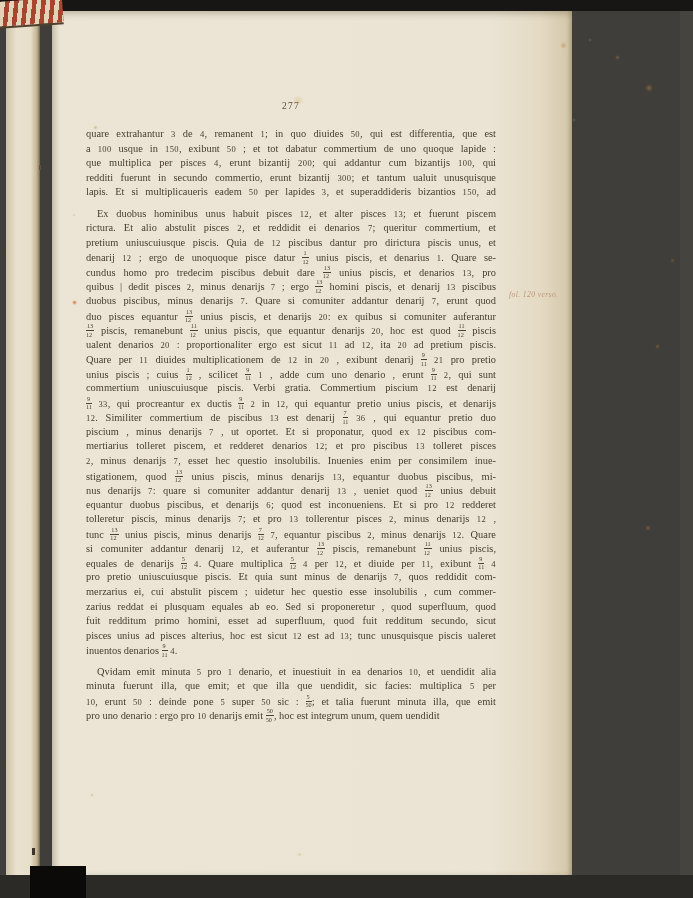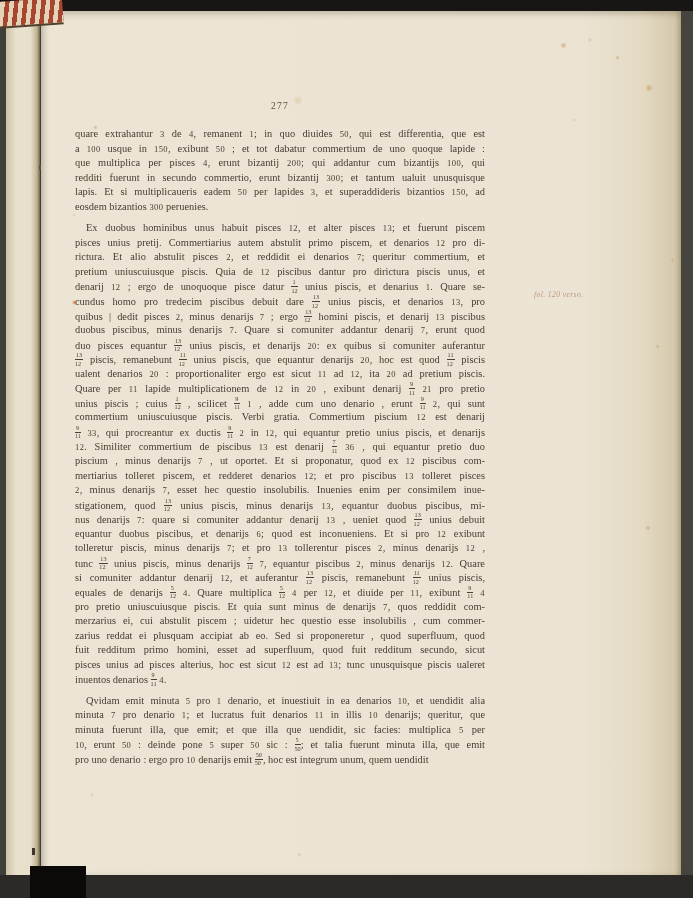--- a/index.html
+++ b/index.html
@@ -22,21 +22,21 @@
   
   .headband{
     position:absolute;left:-4px;top:2px;width:66px;height:25px;
     background:repeating-linear-gradient(100deg,#a8452e 0 4.5px,#e3d3b8 4.5px 9px);
     border-bottom:2px solid #50412e;
     transform:rotate(-4deg);transform-origin:left top;
     box-shadow:0 -3px 0 #141310;
   }
   
   .page{
-    position:absolute;left:41px;top:10px;width:640px;height:866px;
+    position:absolute;left:52px;top:10px;width:520px;height:866px;
     background:linear-gradient(to right,#ece5d5 0%,#ebe4d4 84%,#e4dac3 94%,#d5c9ac 99%,#bfb292 100%);
     box-shadow:inset 0 4px 7px rgba(70,58,35,.22), inset 3px 0 6px rgba(70,58,35,.18);
   }
   .page-number{
     position:absolute;left:27px;top:91px;width:424px;text-align:center;
     font-size:9.5px;letter-spacing:1.2px;color:#5a4b3b;
   }
   .text-block{
     position:absolute;left:27px;top:110px;width:424px;
     color:#463c30;font-size:10.4px;
@@ -50,21 +50,21 @@
   .para.indent .line:first-child{text-indent:11px;}
   .fig{font-size:0.82em;letter-spacing:0.4px;}
   .frac{
     display:inline-block;vertical-align:-3px;text-align:center;
     font-size:6.2px;line-height:1.05;letter-spacing:0;
   }
   .frac .fn{display:block;border-bottom:0.7px solid #4a4034;padding:0 1px 0.5px;}
   .frac .fd{display:block;padding-top:0.5px;}
   .margin-note{
     position:absolute;left:457px;top:280px;white-space:nowrap;
-    font-style:italic;font-size:7.6px;letter-spacing:0.4px;color:#b98a6e;opacity:.85;margin-left:36px;
+    font-style:italic;font-size:7.6px;letter-spacing:0.4px;color:#b98a6e;opacity:.85;
   }
   
   .spot{position:absolute;border-radius:50%;pointer-events:none;}
   .speck{position:absolute;pointer-events:none;background:#5f5340;}
 </style>
 </head>
 <body>
 
 <div class="scan">
   <div class="band-right"></div>
@@ -72,59 +72,56 @@
 
   <div class="page">
     <div class="page-number">277</div>
     <div class="text-block" id="text-block">
         <div class="para">
           <div class="line"><span>quare extrahantur </span><span class="fig">3</span><span> de </span><span class="fig">4</span><span>, remanent </span><span class="fig">1</span><span>; in quo diuides </span><span class="fig">50</span><span>, qui est differentia, que est</span></div>
           <div class="line"><span>a </span><span class="fig">100</span><span> usque in </span><span class="fig">150</span><span>, exibunt </span><span class="fig">50</span><span> ; et tot dabatur commertium de uno quoque lapide :</span></div>
           <div class="line"><span>que multiplica per pisces </span><span class="fig">4</span><span>, erunt bizantij </span><span class="fig">200</span><span>; qui addantur cum bizantijs </span><span class="fig">100</span><span>, qui</span></div>
           <div class="line"><span>redditi fuerunt in secundo commertio, erunt bizantij </span><span class="fig">300</span><span>; et tantum ualuit unusquisque</span></div>
           <div class="line"><span>lapis. Et si multiplicaueris eadem </span><span class="fig">50</span><span> per lapides </span><span class="fig">3</span><span>, et superaddideris bizantios </span><span class="fig">150</span><span>, ad</span></div>
-          <div class="line last"><span>eosdem bizantios </span><span class="fig">300</span><span> peruenies.</span></div>
         </div>
         <div class="para indent">
           <div class="line"><span>Ex duobus hominibus unus habuit pisces </span><span class="fig">12</span><span>, et alter pisces </span><span class="fig">13</span><span>; et fuerunt piscem</span></div>
-          <div class="line"><span>pisces unius pretij. Commertiarius autem abstulit primo piscem, et denarios </span><span class="fig">12</span><span> pro di-</span></div>
           <div class="line"><span>rictura. Et alio abstulit pisces </span><span class="fig">2</span><span>, et reddidit ei denarios </span><span class="fig">7</span><span>; queritur commertium, et</span></div>
           <div class="line"><span>pretium uniuscuiusque piscis. Quia de </span><span class="fig">12</span><span> piscibus dantur pro dirictura piscis unus, et</span></div>
           <div class="line"><span>denarij </span><span class="fig">12</span><span> ; ergo de unoquoque pisce datur </span><span class="frac"><span class="fn">1</span><span class="fd">12</span></span><span> unius piscis, et denarius </span><span class="fig">1</span><span>. Quare se-</span></div>
           <div class="line"><span>cundus homo pro tredecim piscibus debuit dare </span><span class="frac"><span class="fn">13</span><span class="fd">12</span></span><span> unius piscis, et denarios </span><span class="fig">13</span><span>, pro</span></div>
           <div class="line"><span>quibus | dedit pisces </span><span class="fig">2</span><span>, minus denarijs </span><span class="fig">7</span><span> ; ergo </span><span class="frac"><span class="fn">13</span><span class="fd">12</span></span><span> homini piscis, et denarij </span><span class="fig">13</span><span> piscibus</span></div>
           <div class="line"><span>duobus piscibus, minus denarijs </span><span class="fig">7</span><span>. Quare si comuniter addantur denarij </span><span class="fig">7</span><span>, erunt quod</span></div>
           <div class="line"><span>duo pisces equantur </span><span class="frac"><span class="fn">13</span><span class="fd">12</span></span><span> unius piscis, et denarijs </span><span class="fig">20</span><span>: ex quibus si comuniter auferantur</span></div>
           <div class="line"><span class="frac"><span class="fn">13</span><span class="fd">12</span></span><span> piscis, remanebunt </span><span class="frac"><span class="fn">11</span><span class="fd">12</span></span><span> unius piscis, que equantur denarijs </span><span class="fig">20</span><span>, hoc est quod </span><span class="frac"><span class="fn">11</span><span class="fd">12</span></span><span> piscis</span></div>
           <div class="line"><span>ualent denarios </span><span class="fig">20</span><span> : proportionaliter ergo est sicut </span><span class="fig">11</span><span> ad </span><span class="fig">12</span><span>, ita </span><span class="fig">20</span><span> ad pretium piscis.</span></div>
-          <div class="line"><span>Quare per </span><span class="fig">11</span><span> lapide multiplicationem de </span><span class="fig">12</span><span> in </span><span class="fig">20</span><span> , exibunt denarij </span><span class="frac"><span class="fn">9</span><span class="fd">11</span></span><span> </span><span class="fig">21</span><span> pro pretio</span></div>
+          <div class="line"><span>Quare per </span><span class="fig">11</span><span> diuides multiplicationem de </span><span class="fig">12</span><span> in </span><span class="fig">20</span><span> , exibunt denarij </span><span class="frac"><span class="fn">9</span><span class="fd">11</span></span><span> </span><span class="fig">21</span><span> pro pretio</span></div>
           <div class="line"><span>unius piscis ; cuius </span><span class="frac"><span class="fn">1</span><span class="fd">12</span></span><span> , scilicet </span><span class="frac"><span class="fn">9</span><span class="fd">11</span></span><span> </span><span class="fig">1</span><span> , adde cum uno denario , erunt </span><span class="frac"><span class="fn">9</span><span class="fd">11</span></span><span> </span><span class="fig">2</span><span>, qui sunt</span></div>
           <div class="line"><span>commertium uniuscuiusque piscis. Verbi gratia. Commertium piscium </span><span class="fig">12</span><span> est denarij</span></div>
           <div class="line"><span class="frac"><span class="fn">9</span><span class="fd">11</span></span><span> </span><span class="fig">33</span><span>, qui procreantur ex ductis </span><span class="frac"><span class="fn">9</span><span class="fd">11</span></span><span> </span><span class="fig">2</span><span> in </span><span class="fig">12</span><span>, qui equantur pretio unius piscis, et denarijs</span></div>
           <div class="line"><span class="fig">12</span><span>. Similiter commertium de piscibus </span><span class="fig">13</span><span> est denarij </span><span class="frac"><span class="fn">7</span><span class="fd">11</span></span><span> </span><span class="fig">36</span><span> , qui equantur pretio duo</span></div>
           <div class="line"><span>piscium , minus denarijs </span><span class="fig">7</span><span> , ut oportet. Et si proponatur, quod ex </span><span class="fig">12</span><span> piscibus com-</span></div>
           <div class="line"><span>mertiarius tolleret piscem, et redderet denarios </span><span class="fig">12</span><span>; et pro piscibus </span><span class="fig">13</span><span> tolleret pisces</span></div>
           <div class="line"><span class="fig">2</span><span>, minus denarijs </span><span class="fig">7</span><span>, esset hec questio insolubilis. Inuenies enim per consimilem inue-</span></div>
           <div class="line"><span>stigationem, quod </span><span class="frac"><span class="fn">13</span><span class="fd">12</span></span><span> unius piscis, minus denarijs </span><span class="fig">13</span><span>, equantur duobus piscibus, mi-</span></div>
           <div class="line"><span>nus denarijs </span><span class="fig">7</span><span>: quare si comuniter addantur denarij </span><span class="fig">13</span><span> , ueniet quod </span><span class="frac"><span class="fn">13</span><span class="fd">12</span></span><span> unius debuit</span></div>
-          <div class="line"><span>equantur duobus piscibus, et denarijs </span><span class="fig">6</span><span>; quod est inconueniens. Et si pro </span><span class="fig">12</span><span> exibunt</span></div>
+          <div class="line"><span>equantur duobus piscibus, et denarijs </span><span class="fig">6</span><span>; quod est inconueniens. Et si pro </span><span class="fig">12</span><span> redderet</span></div>
           <div class="line"><span>tolleretur piscis, minus denarijs </span><span class="fig">7</span><span>; et pro </span><span class="fig">13</span><span> tollerentur pisces </span><span class="fig">2</span><span>, minus denarijs </span><span class="fig">12</span><span> ,</span></div>
           <div class="line"><span>tunc </span><span class="frac"><span class="fn">13</span><span class="fd">12</span></span><span> unius piscis, minus denarijs </span><span class="frac"><span class="fn">7</span><span class="fd">12</span></span><span> </span><span class="fig">7</span><span>, equantur piscibus </span><span class="fig">2</span><span>, minus denarijs </span><span class="fig">12</span><span>. Quare</span></div>
           <div class="line"><span>si comuniter addantur denarij </span><span class="fig">12</span><span>, et auferantur </span><span class="frac"><span class="fn">13</span><span class="fd">12</span></span><span> piscis, remanebunt </span><span class="frac"><span class="fn">11</span><span class="fd">12</span></span><span> unius piscis,</span></div>
           <div class="line"><span>equales de denarijs </span><span class="frac"><span class="fn">5</span><span class="fd">12</span></span><span> </span><span class="fig">4</span><span>. Quare multiplica </span><span class="frac"><span class="fn">5</span><span class="fd">12</span></span><span> </span><span class="fig">4</span><span> per </span><span class="fig">12</span><span>, et diuide per </span><span class="fig">11</span><span>, exibunt </span><span class="frac"><span class="fn">9</span><span class="fd">11</span></span><span> </span><span class="fig">4</span></div>
           <div class="line"><span>pro pretio uniuscuiusque piscis. Et quia sunt minus de denarijs </span><span class="fig">7</span><span>, quos reddidit com-</span></div>
           <div class="line"><span>merzarius ei, cui abstulit piscem ; uidetur hec questio esse insolubilis , cum commer-</span></div>
-          <div class="line"><span>zarius reddat ei plusquam accipiat ab eo. Sed si proponeretur , quod superfluum, quod</span></div>
+          <div class="line"><span>zarius reddat ei plusquam equales ab eo. Sed si proponeretur , quod superfluum, quod</span></div>
           <div class="line"><span>fuit redditum primo homini, esset ad superfluum, quod fuit redditum secundo, sicut</span></div>
           <div class="line"><span>pisces unius ad pisces alterius, hoc est sicut </span><span class="fig">12</span><span> est ad </span><span class="fig">13</span><span>; tunc unusquisque piscis ualeret</span></div>
           <div class="line last"><span>inuentos denarios </span><span class="frac"><span class="fn">9</span><span class="fd">11</span></span><span> </span><span class="fig">4</span><span>.</span></div>
         </div>
         <div class="para indent">
           <div class="line"><span>Qvidam emit minuta </span><span class="fig">5</span><span> pro </span><span class="fig">1</span><span> denario, et inuestiuit in ea denarios </span><span class="fig">10</span><span>, et uendidit alia</span></div>
-          <div class="line"><span>minuta </span><span class="fig">7</span><span> pro denario </span><span class="fig">1</span><span>; et lucratus fuit denarios </span><span class="fig">11</span><span> in illis </span><span class="fig">10</span><span> denarijs; queritur, que</span></div>
           <div class="line"><span>minuta fuerunt illa, que emit; et que illa que uendidit, sic facies: multiplica </span><span class="fig">5</span><span> per</span></div>
           <div class="line"><span class="fig">10</span><span>, erunt </span><span class="fig">50</span><span> : deinde pone </span><span class="fig">5</span><span> super </span><span class="fig">50</span><span> sic : </span><span class="frac"><span class="fn">5</span><span class="fd">50</span></span><span>; et talia fuerunt minuta illa, que emit</span></div>
           <div class="line last"><span>pro uno denario : ergo pro </span><span class="fig">10</span><span> denarijs emit </span><span class="frac"><span class="fn">50</span><span class="fd">50</span></span><span>, hoc est integrum unum, quem uendidit</span></div>
         </div>
       </div>
     <div class="margin-note">fol. 120 verso.</div>
   </div>
 
   <div class="band-top"></div>
   <div class="band-bottom"></div>

